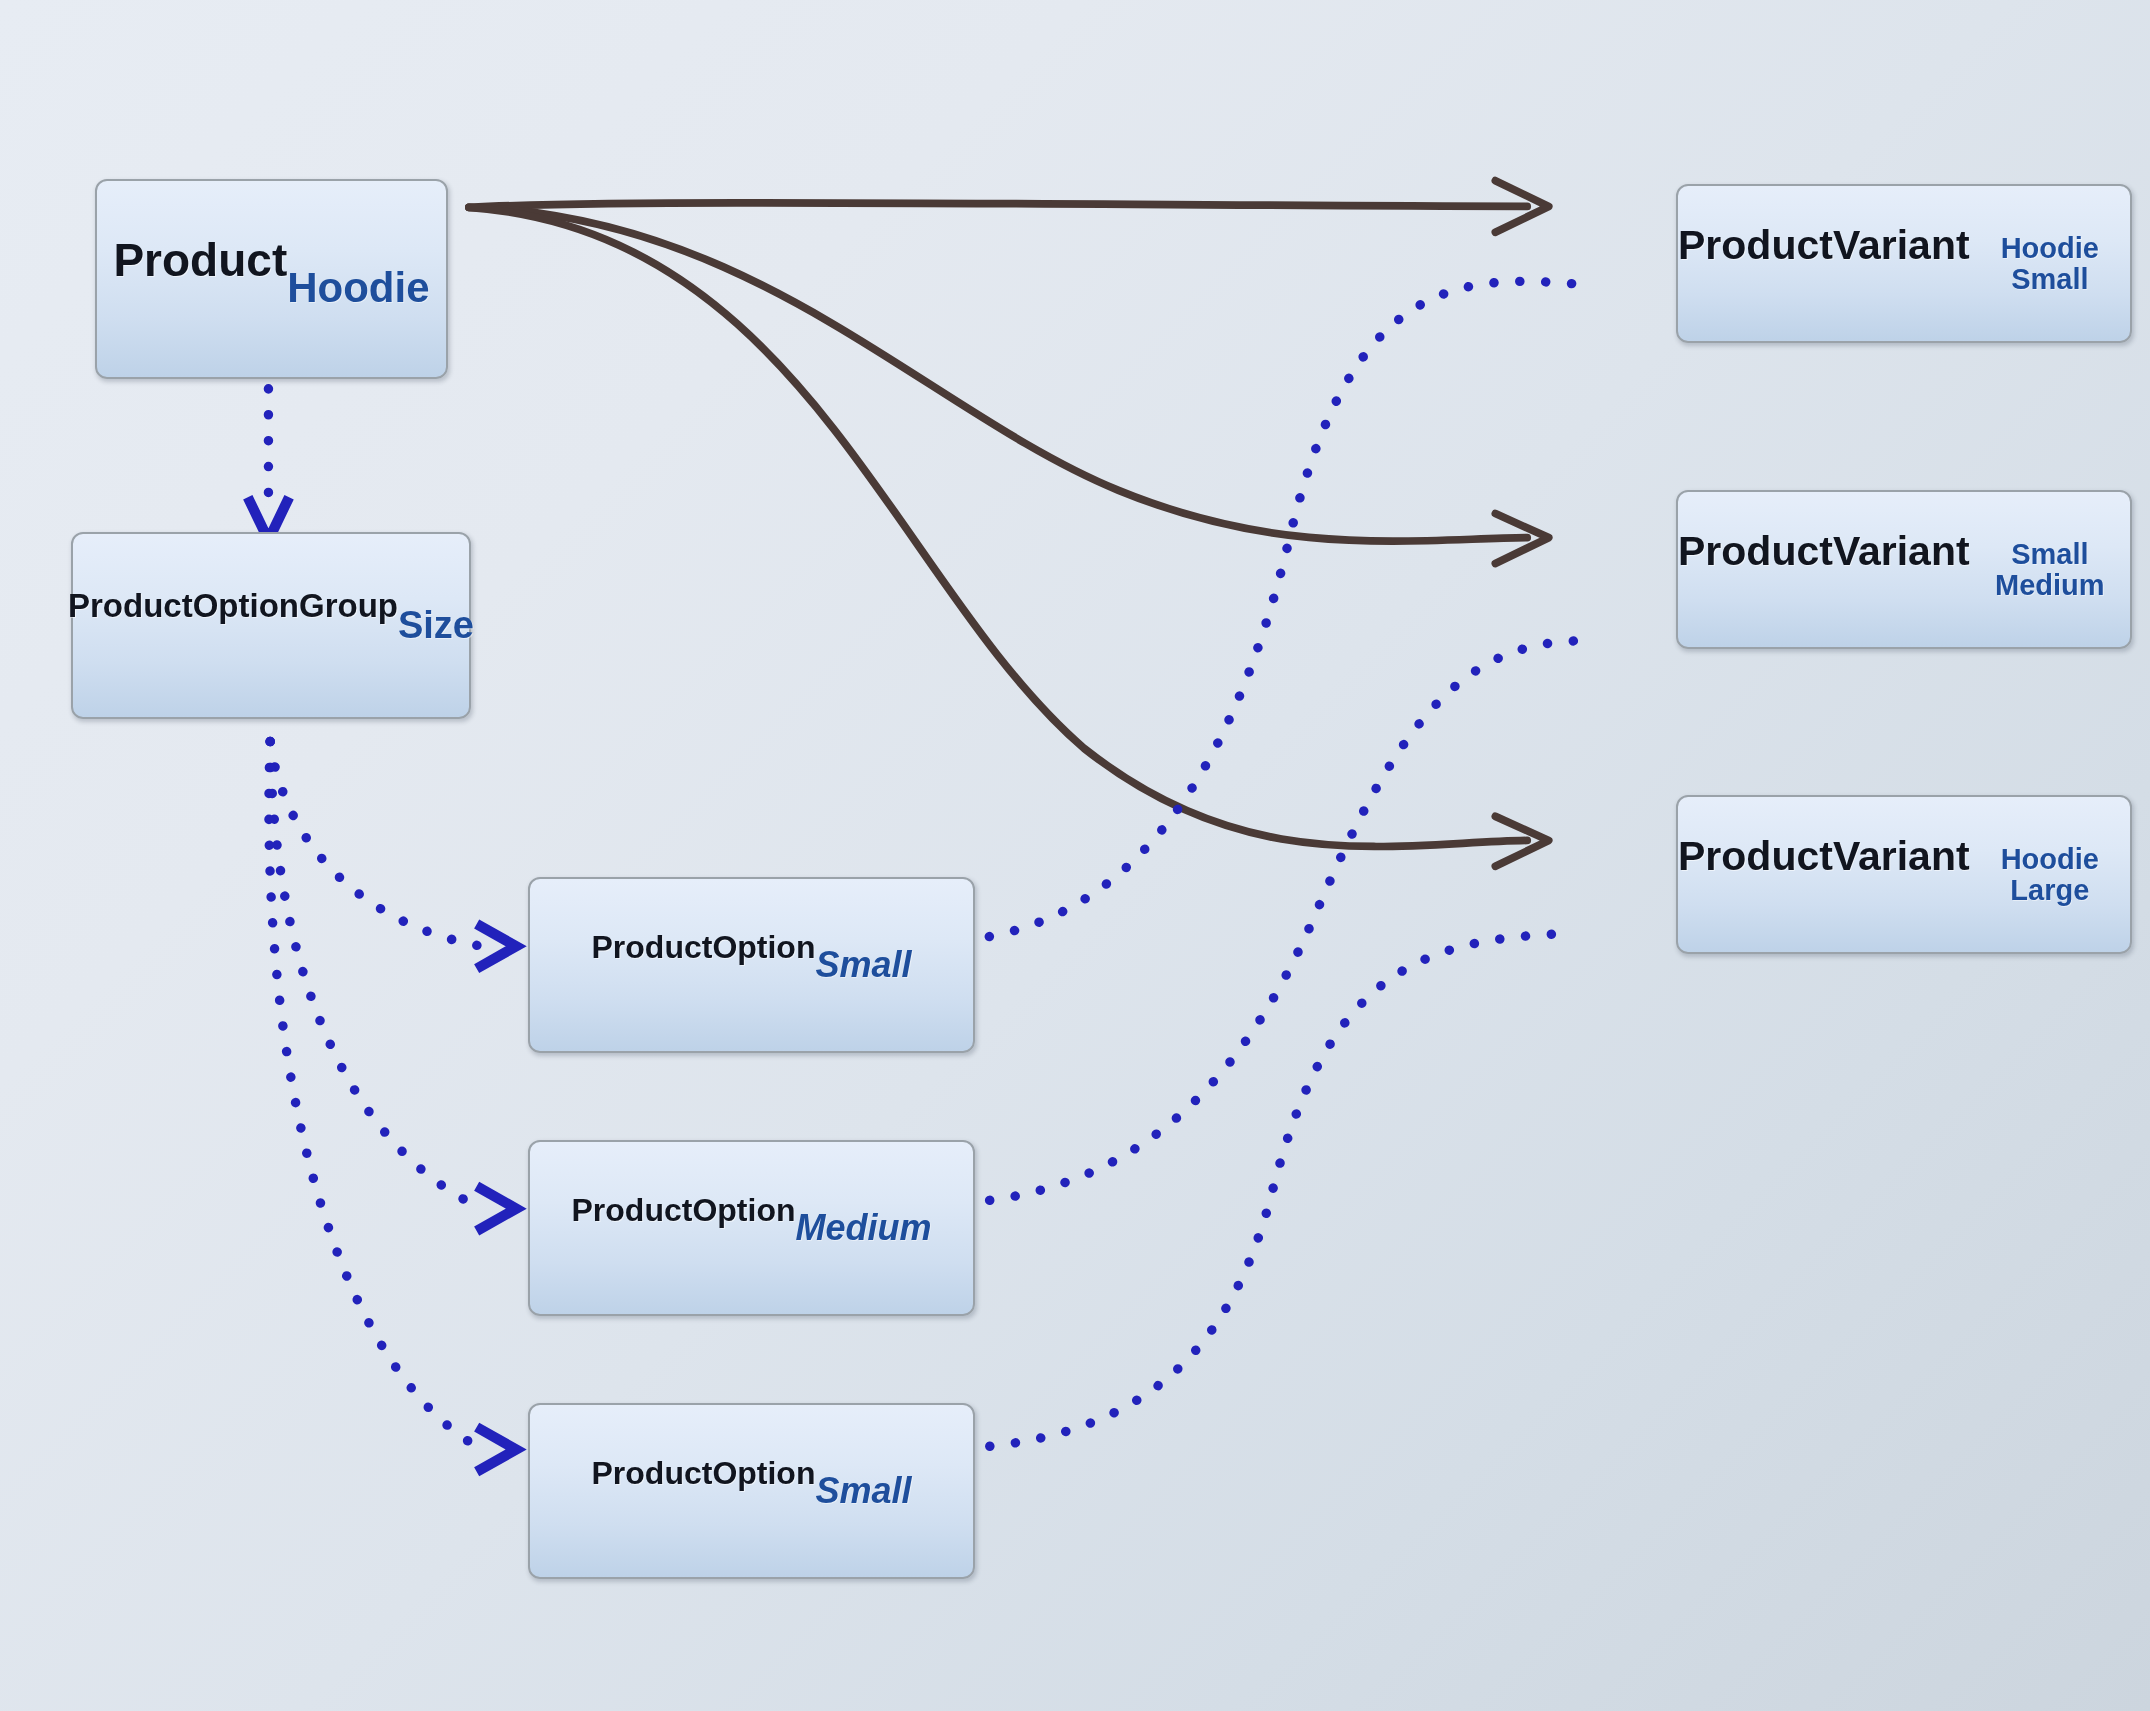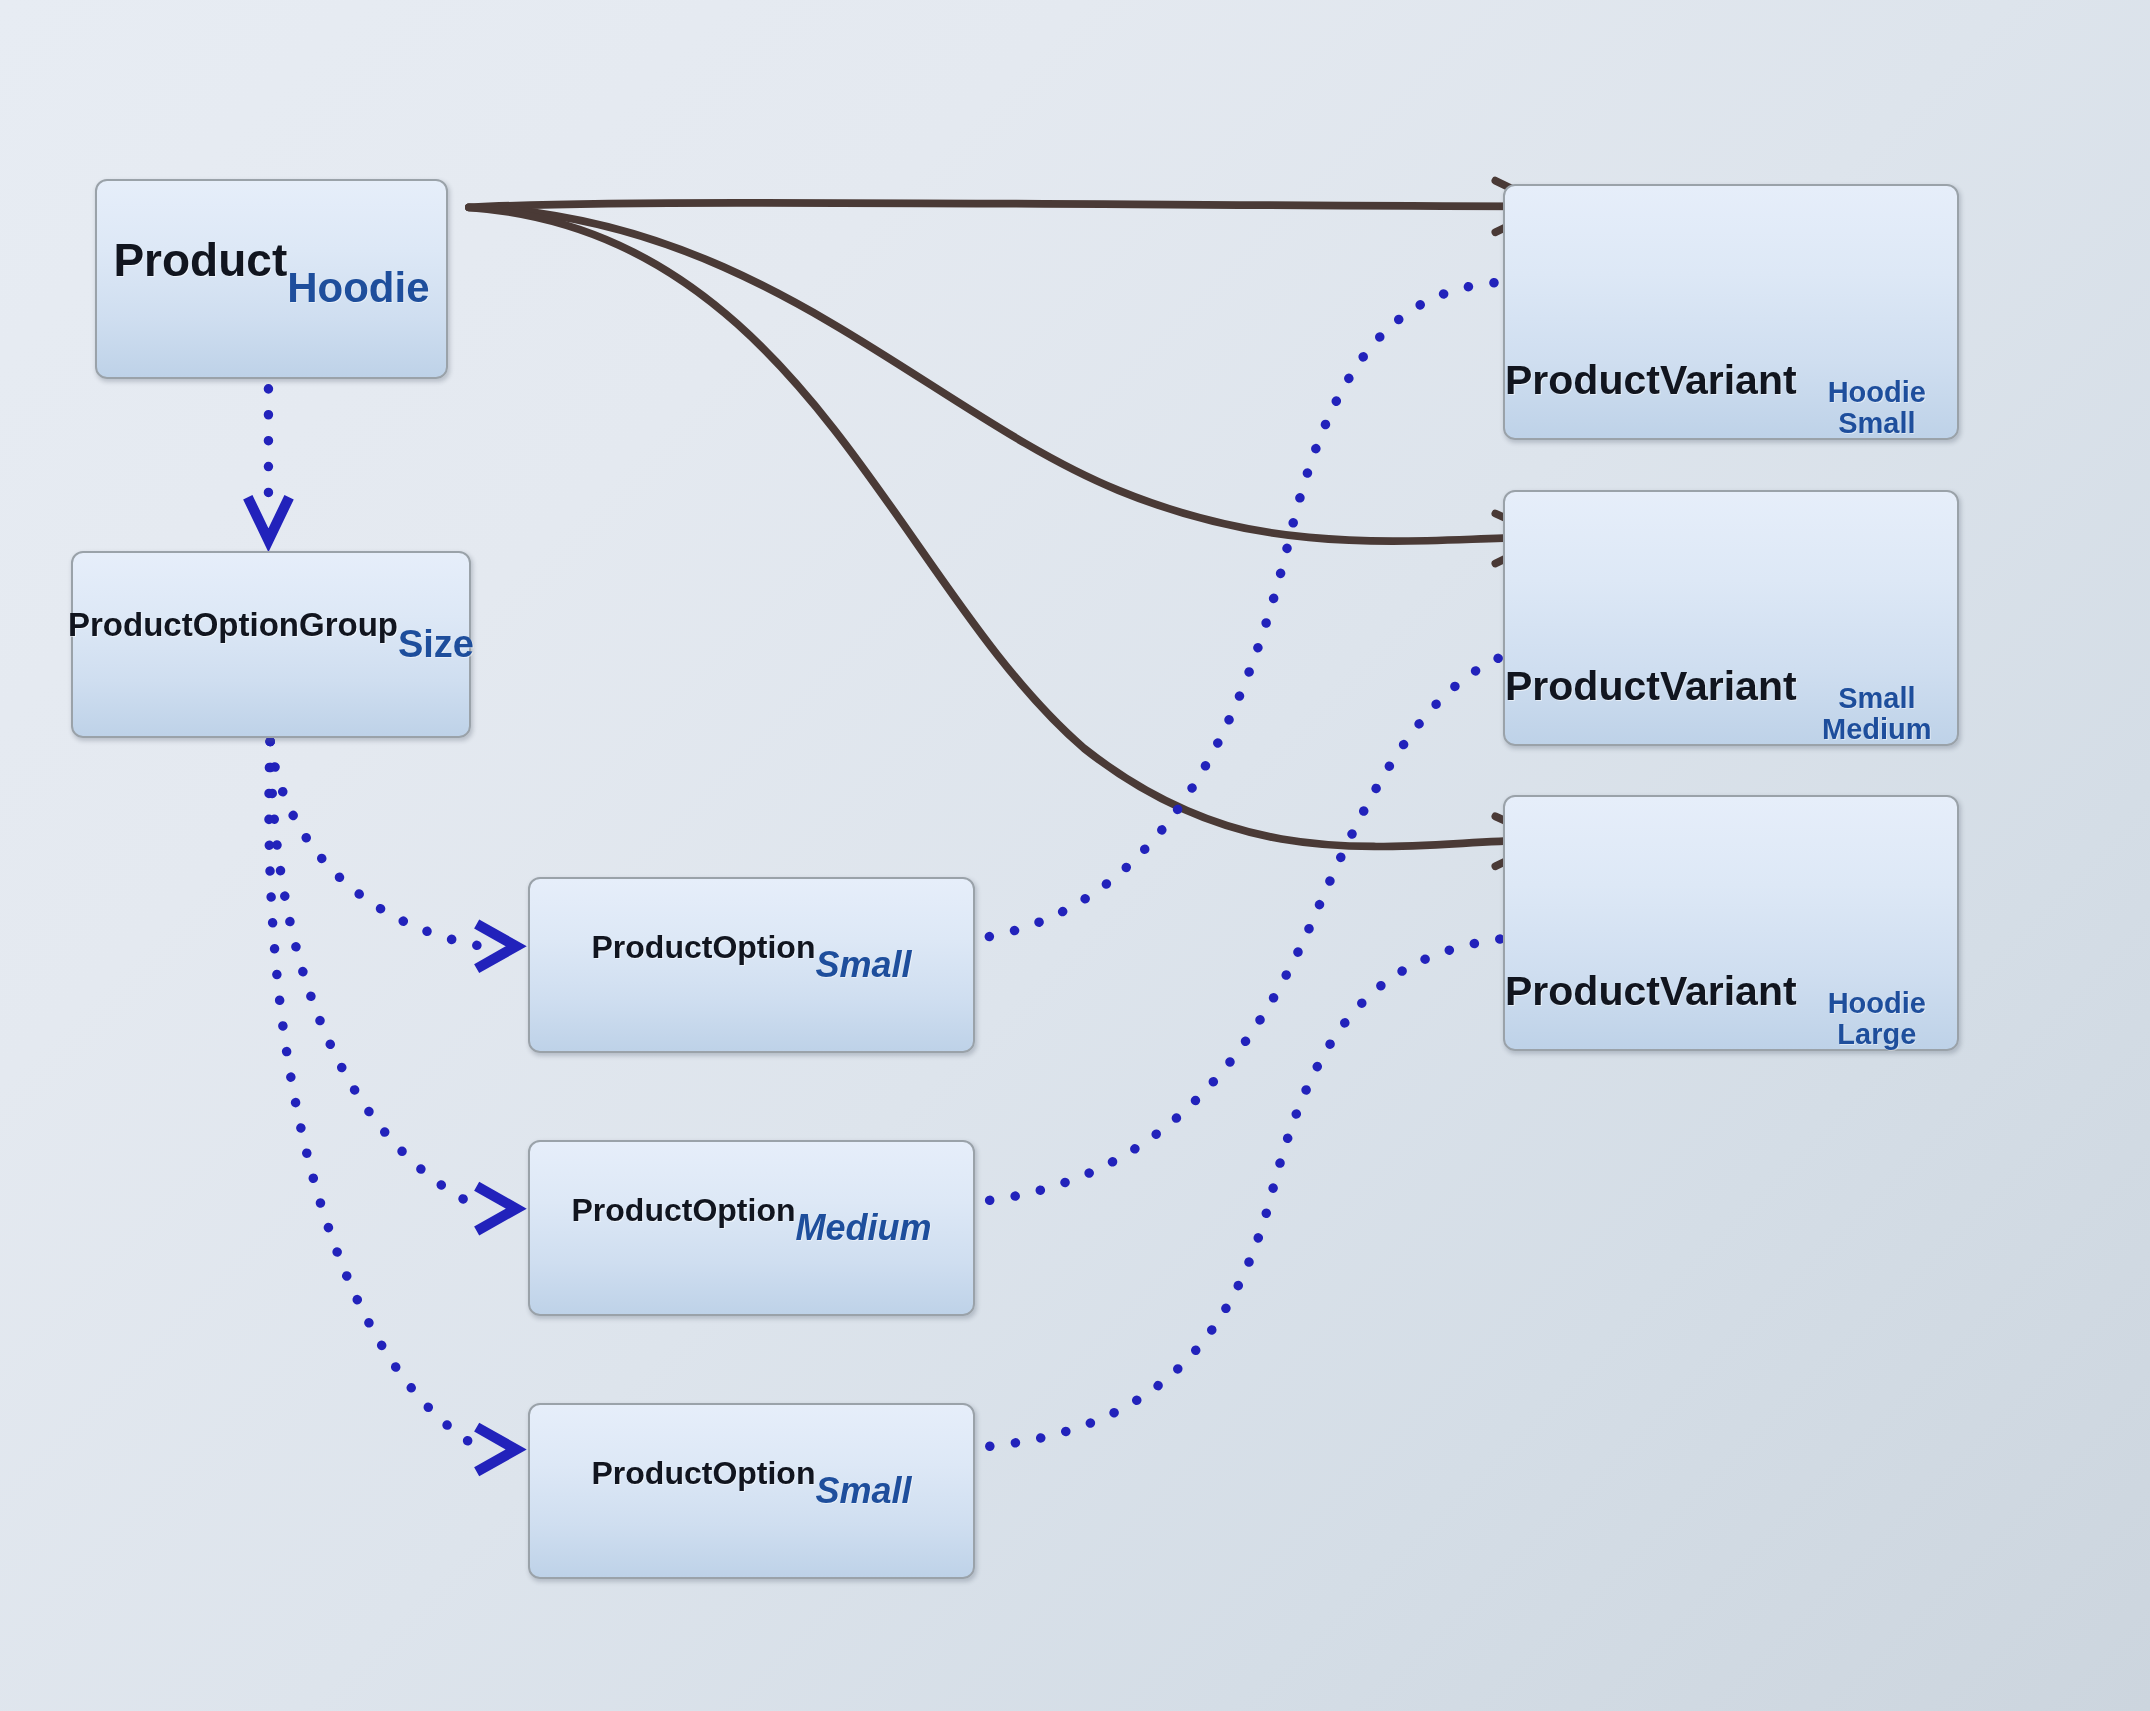--- a/index.html
+++ b/index.html
@@ -32,34 +32,34 @@
     text-shadow:0.9px 0.9px 0 rgba(255,255,255,.45);
     line-height:1.05;
   }
 
   
   #node-product{left:95px;top:179px;width:353px;height:200px;}
   #node-product .title{font-size:46px;margin-bottom:38px;}
   #node-product .value{font-size:42px;margin-top:18px;}
 
   
-  #node-pog{left:71px;top:551px;width:400px;height:187px;}
+  #node-pog{left:71px;top:532px;width:400px;height:187px;}
   #node-pog .title{font-size:33px;margin-bottom:38px;}
   #node-pog .value{font-size:38px;text-align:center;}
 
   
   .node-option{left:528px;width:447px;height:176px;}
   .node-option .title{font-size:32px;margin-bottom:34px;}
   .node-option .value{font-size:36px;font-style:italic;}
   #node-opt-0{top:877px;}
   #node-opt-1{top:1140px;}
   #node-opt-2{top:1403px;}
 
   
-  .node-variant{left:1503px;width:456px;height:256px;align-items:flex-end;}
+  .node-variant{left:1676px;width:456px;height:159px;}
   .node-variant .title{font-size:41px;margin-bottom:36px;}
   .node-variant .value{font-size:29px;}
   #node-var-0{top:184px;}
   #node-var-1{top:490px;}
   #node-var-2{top:795px;}
 </style>
 </head>
 <body>
 
 <div id="stage">

